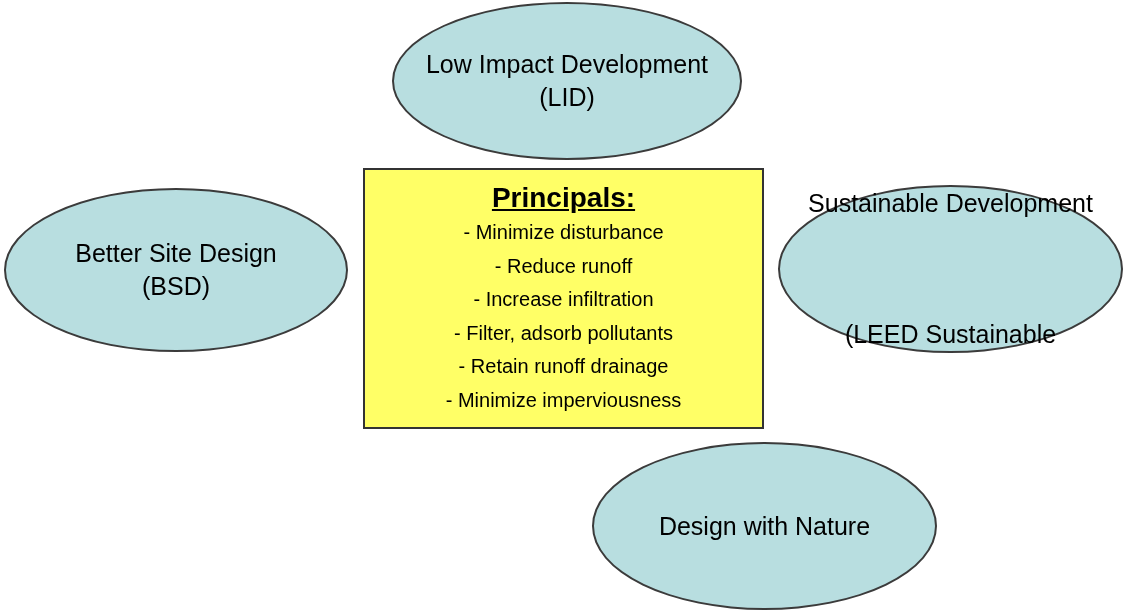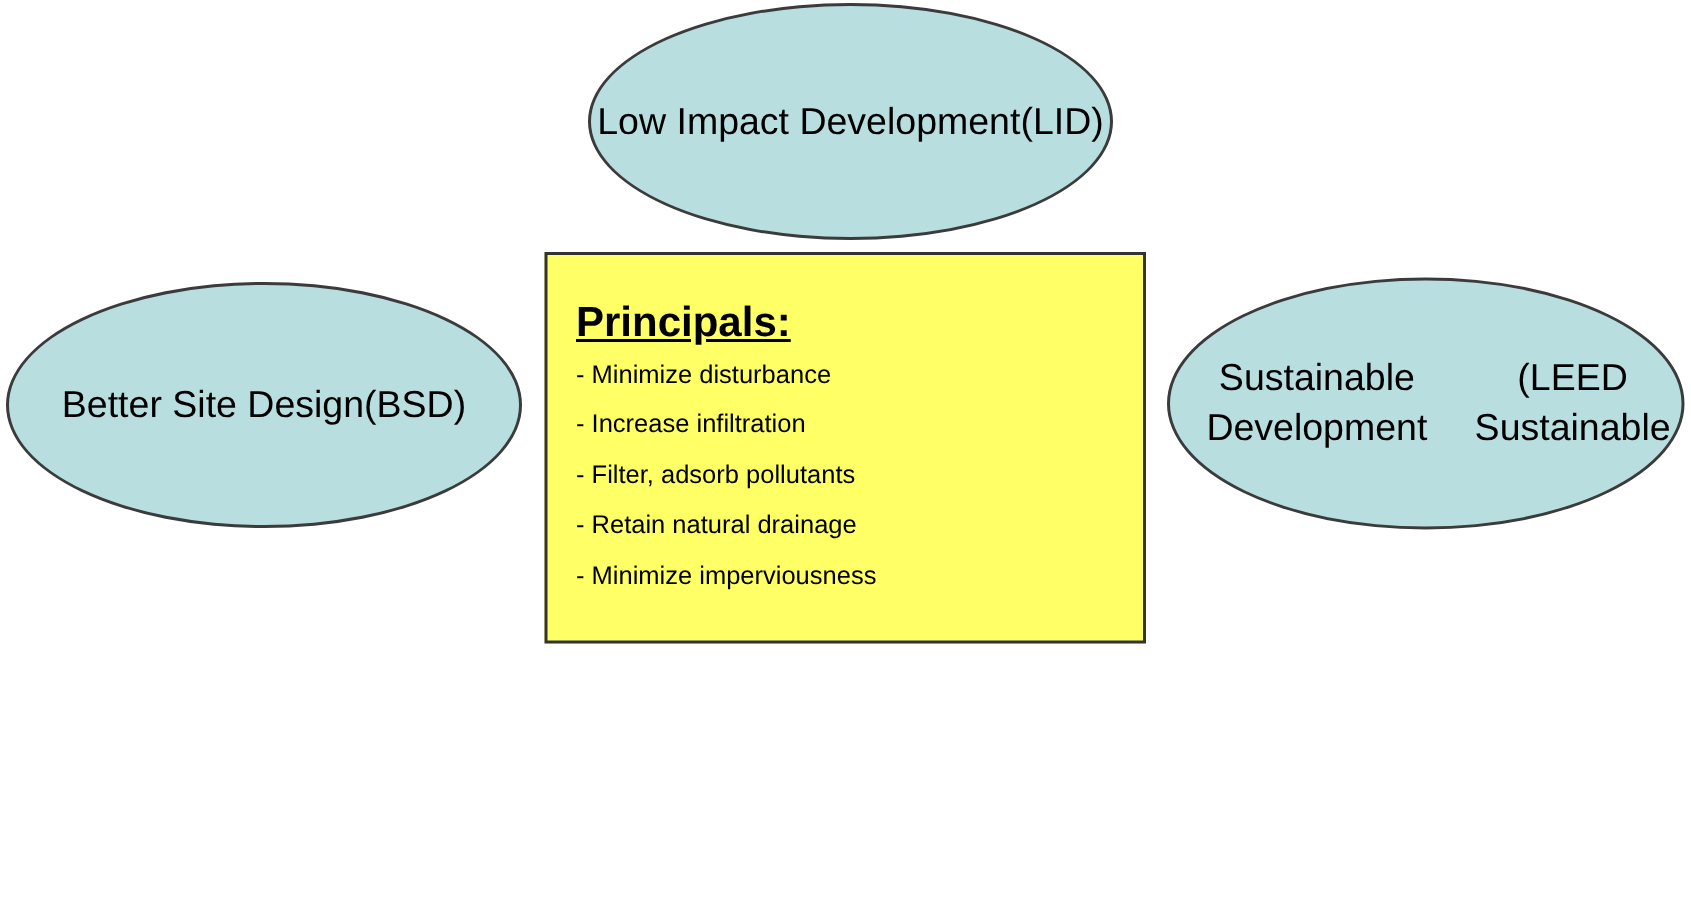--- a/index.html
+++ b/index.html
@@ -22,21 +22,21 @@
     height: 612px;
     background: var(--background);
     overflow: hidden;
   }
   .ellipse {
     position: absolute;
     border-radius: 50%;
     background: var(--ellipse-fill);
     border: 2px solid var(--ellipse-border);
     display: flex;
-    flex-direction: row;
+    flex-direction: column;
     align-items: center;
     justify-content: center;
     text-align: center;
     font-size: 25px;
     line-height: 33px;
     color: var(--text);
   }
   .ellipse-lid           { left: 392px; top: 2px;   width: 350px; height: 158px; }
   .ellipse-bsd           { left: 4px;   top: 188px; width: 344px; height: 164px; }
   .ellipse-sustainable   { left: 778px; top: 185px; width: 345px; height: 168px; justify-content: space-between; }
@@ -46,33 +46,33 @@
   .center-box {
     position: absolute;
     left: 363px;
     top: 168px;
     width: 401px;
     height: 261px;
     background: var(--box-fill);
     border: 2px solid var(--box-border);
     display: flex;
     flex-direction: column;
-    align-items: flex-start;
+    align-items: center;
     justify-content: center;
     text-align: center;
     padding: 4px 19px;
   }
   .center-box .box-title {
     font-size: 28px;
     font-weight: bold;
     text-decoration: underline;
     line-height: 36px;
   }
   .center-box .box-item {
-    font-size: 17px;
+    font-size: 20px;
     line-height: 33.5px;
   }
 </style>
 </head>
 <body>
 
 <div class="canvas">
 
   <div class="ellipse ellipse-lid">
     <span>Low Impact Development</span>
@@ -83,23 +83,27 @@
     <span>Better Site Design</span>
     <span>(BSD)</span>
   </div>
 
   <div class="ellipse ellipse-sustainable">
     <span>Sustainable Development</span>
     <span>(LEED Sustainable</span>
   </div>
 
 
+  <div class="ellipse ellipse-nature">
+    <span>Design with Nature</span>
+  </div>
 
   <div class="center-box">
     <div class="box-title">Principals:</div>
     <div class="box-item">- Minimize disturbance</div>
+    <div class="box-item">- Reduce runoff</div>
     <div class="box-item">- Increase infiltration</div>
     <div class="box-item">- Filter, adsorb pollutants</div>
-    <div class="box-item">- Retain natural drainage</div>
+    <div class="box-item">- Retain runoff drainage</div>
     <div class="box-item">- Minimize imperviousness</div>
   </div>
 
 </div>
 
 </body></html>

